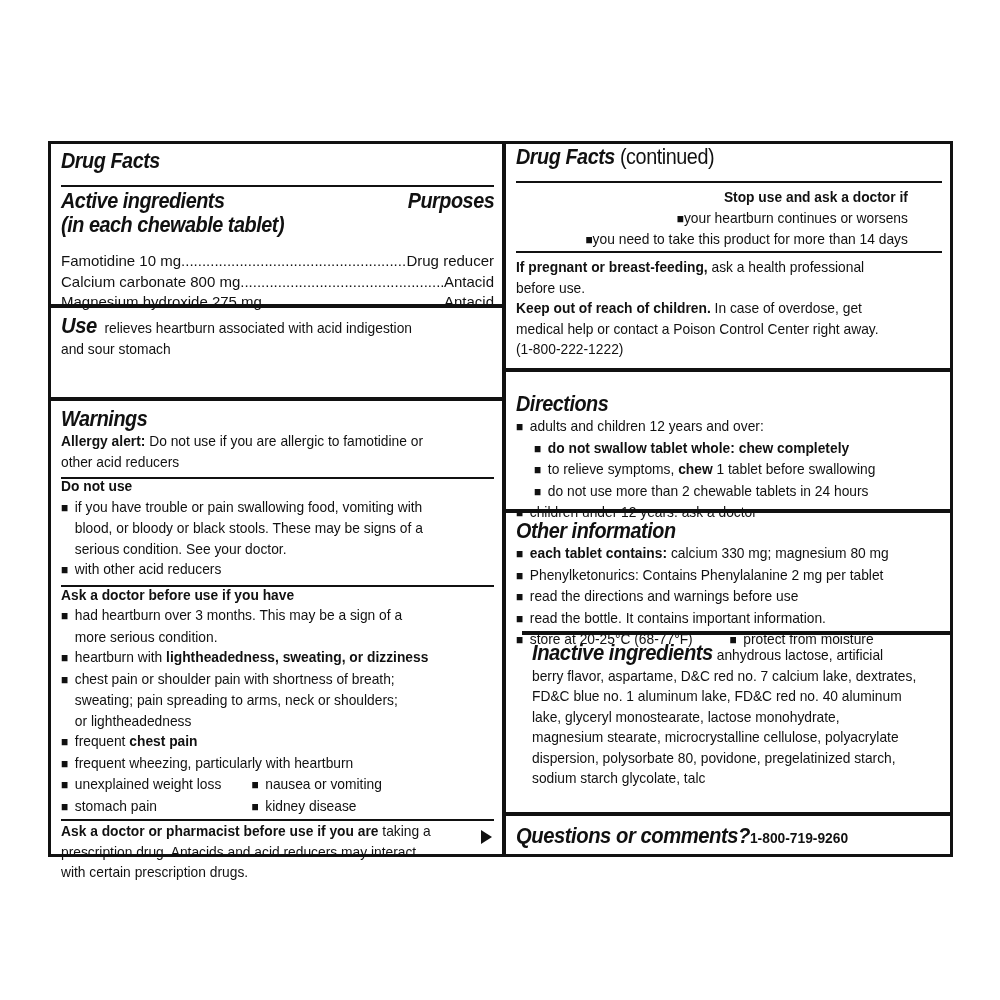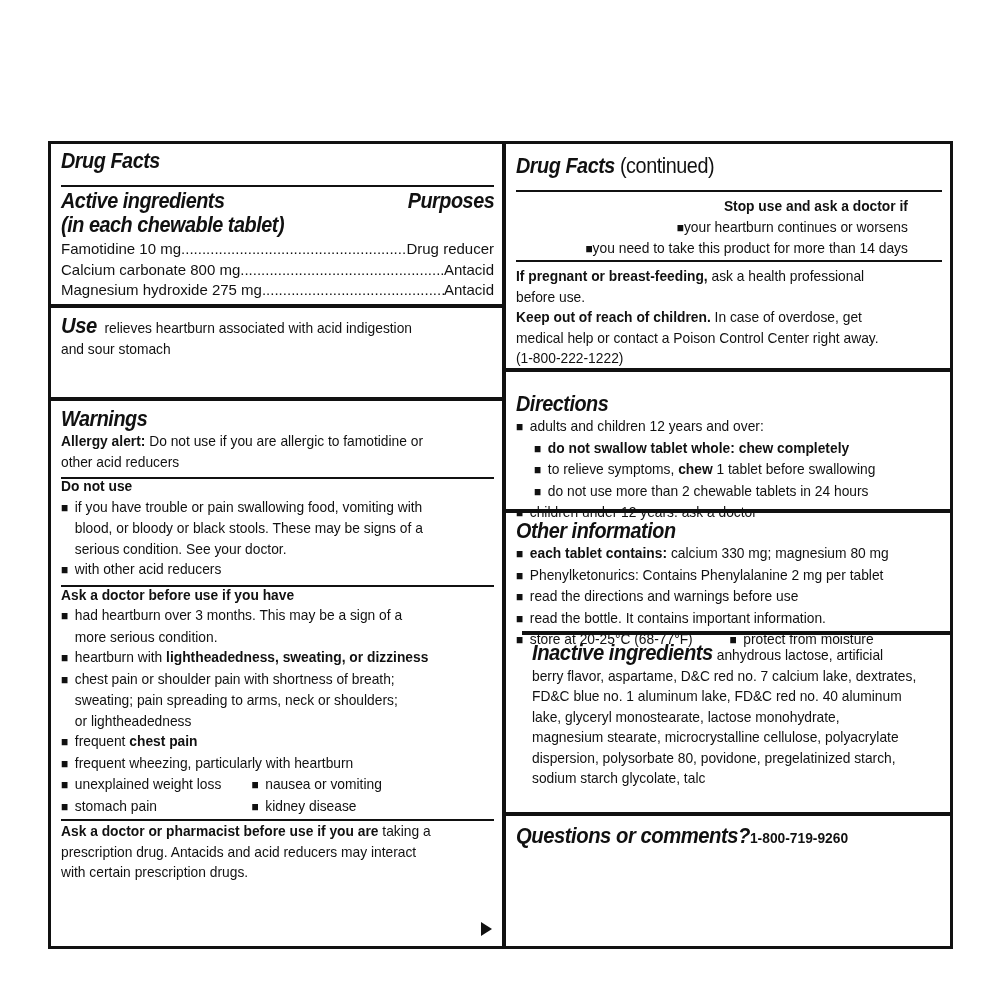--- a/index.html
+++ b/index.html
@@ -1,18 +1,18 @@
 <!DOCTYPE html>
 <html><head>
 <meta charset="utf-8">
 <style>
   html, body { margin: 0; padding: 0; background: #ffffff; }
   body { width: 1000px; height: 1000px; position: relative; overflow: hidden;
          font-family: "Liberation Sans", "DejaVu Sans", sans-serif; color: #111; }
-  .label { position: absolute; left: 48px; top: 141px; width: 905px; height: 808px;
+  .label { position: absolute; left: 48px; top: 141px; width: 905px; height: 716px;
            border: 3px solid #111; box-sizing: border-box; }
   .col { position: absolute; top: 0; bottom: 0; box-sizing: border-box; }
   .col-left { left: 0; width: 451px; }
   .col-right { left: 451px; right: 0; border-left: 4px solid #111; }
   .sec { position: absolute; left: 0; right: 0; box-sizing: border-box; padding: 0 8px 0 10px; }
   .thick-top { border-top: 4px solid #111; }
   .thin { position: absolute; left: 10px; right: 8px; height: 0; border-top: 2px solid #111; }
   .h-title { font-style: italic; font-weight: bold; font-size: 22px; line-height: 24px;
              letter-spacing: -0.5px; transform: scaleX(0.9); transform-origin: left; white-space: nowrap; }
   .t { font-size: 15px; line-height: 20.5px; transform: scaleX(0.92); transform-origin: left;
@@ -38,21 +38,21 @@
 
     <div class="sec" style="top:5px;height:157px;">
       <div class="h-title">Drug Facts</div>
       <div class="thin" style="top:36px;left:10px;right:8px;"></div>
       <div style="position:absolute;top:40px;left:10px;right:8px;">
         <div class="row">
           <span class="h-title">Active ingredients</span>
           <span class="h-title" style="transform-origin:right;">Purposes</span>
         </div>
         <div class="h-title">(in each chewable tablet)</div>
-        <div style="margin-top:2px;font-size:15px;line-height:20.5px;">
+        <div style="margin-top:14px;font-size:15px;line-height:20.5px;">
           <div class="row">
             <span>Famotidine 10 mg</span>
             <span class="dots"></span>
             <span>Drug reducer</span>
           </div>
           <div class="row">
             <span>Calcium carbonate 800 mg</span>
             <span class="dots"></span>
             <span>Antacid</span>
           </div>
@@ -110,21 +110,21 @@
         <div class="t"><span class="b">Ask a doctor or pharmacist before use if you are</span><span> taking a</span></div>
         <div class="t">prescription drug. Antacids and acid reducers may interact</div>
         <div class="t">with certain prescription drugs.</div>
       </div>
       <div class="arrow"></div>
     </div>
   </div>
 
   <div class="col col-right">
 
-    <div class="sec" style="top:10px;height:219px;">
+    <div class="sec" style="top:1px;height:219px;">
       <div class="h-title"><span>Drug Facts</span><span style="font-style:normal;font-weight:normal;"> (continued)</span></div>
       <div class="thin" style="top:36px;"></div>
       <div style="position:absolute;top:42px;left:10px;right:8px;text-align:right;">
         <div class="t b">Stop use and ask a doctor if</div>
         <div class="t bul">your heartburn continues or worsens</div>
         <div class="t bul">you need to take this product for more than 14 days</div>
       </div>
       <div class="thin" style="top:106px;"></div>
       <div style="position:absolute;top:112px;left:10px;right:8px;">
         <div class="t"><span class="b">If pregnant or breast-feeding,</span><span> ask a health professional</span></div>

